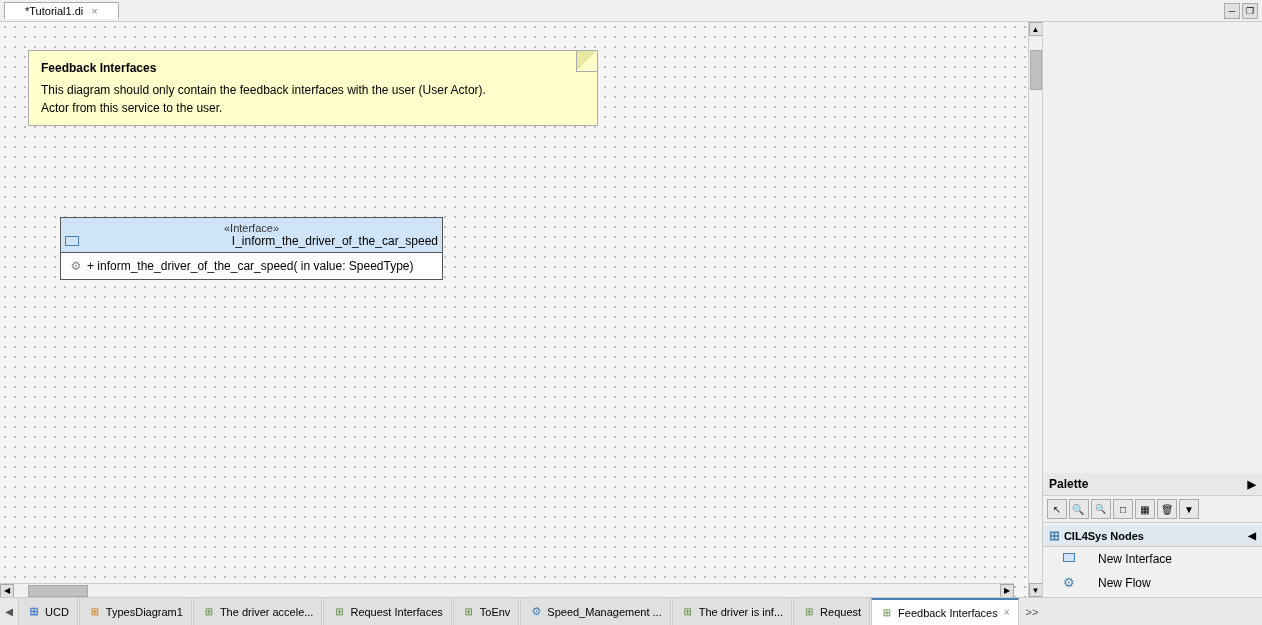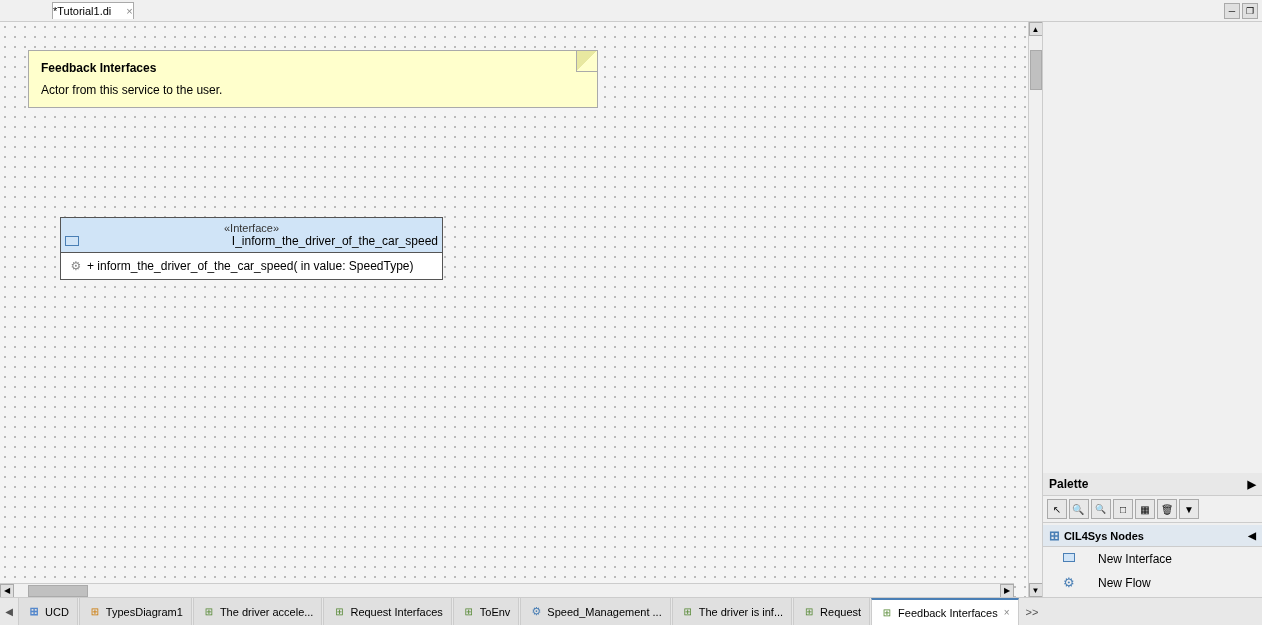--- a/index.html
+++ b/index.html
@@ -13,24 +13,23 @@
       align-items: center;
       border-bottom: 1px solid #ccc;
       padding: 0 4px;
     }
     .title-bar-tab {
       display: flex;
       align-items: center;
       background: #fff;
       border: 1px solid #aaa;
       border-bottom: none;
-      padding: 2px 0;
+      padding: 2px 20px;
       font-size: 11px;
-      gap: 15px;
-      margin-left: 48px;
+      gap: 8px;
     }
     .title-bar-controls {
       margin-left: auto;
       display: flex;
       gap: 2px;
     }
     .title-bar-btn {
       width: 16px; height: 16px;
       border: 1px solid #aaa;
       background: #e0e0e0;
@@ -309,20 +308,21 @@
   </div>
 </div>
 
 <div class="main-layout">
 
   <div style="flex:1; position:relative; display:flex; flex-direction:column;">
     <div class="canvas-area">
 
       <div class="note-box">
         <div class="note-title">Feedback Interfaces</div>
+        <div>This diagram should only contain the feedback interfaces with the user (User Actor).</div>
         <div>Actor from this service to the user.</div>
       </div>
 
       <div class="interface-box">
         <div class="interface-header">
           <div class="interface-stereotype">«Interface»</div>
           <div class="interface-name">
             <span class="blue-box-icon"></span>
             <span>I_inform_the_driver_of_the_car_speed</span>
           </div>

